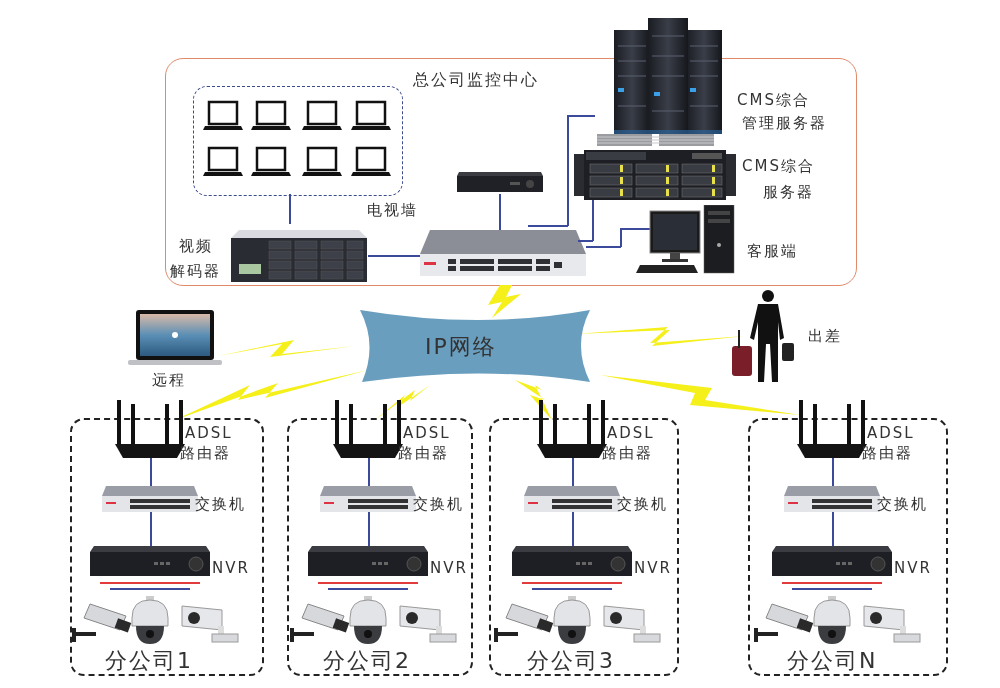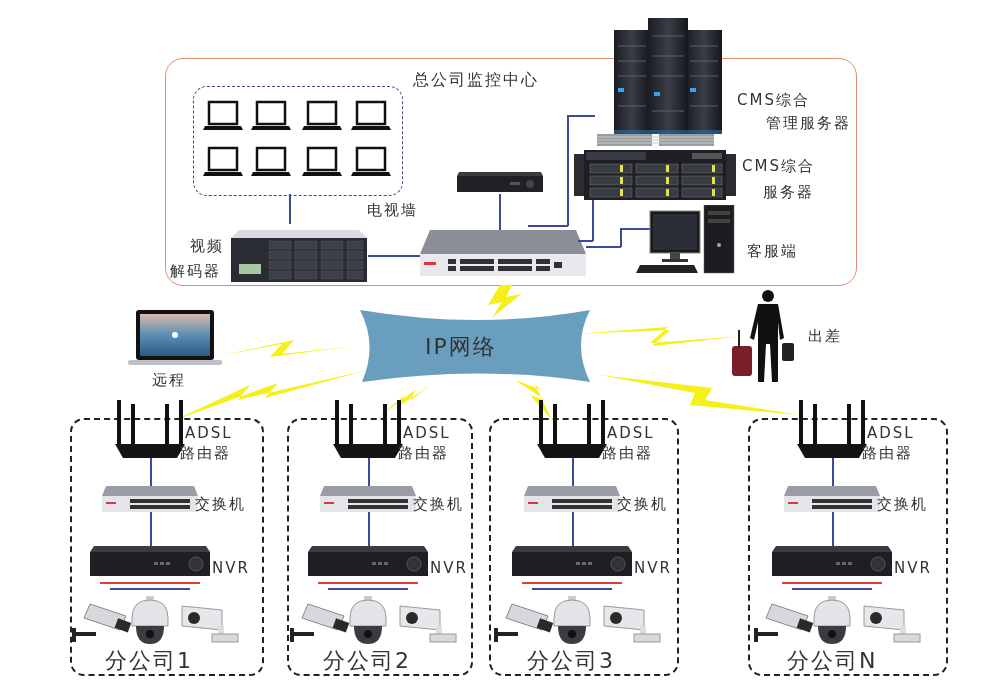--- a/index.html
+++ b/index.html
@@ -93,21 +93,21 @@
         <rect x="92" y="39" width="22" height="8"></rect>
         <rect x="118" y="39" width="16" height="8"></rect>
       <rect x="40" y="49" width="22" height="8"></rect>
         <rect x="66" y="49" width="22" height="8"></rect>
         <rect x="92" y="49" width="22" height="8"></rect>
         <rect x="118" y="49" width="16" height="8"></rect>
     </g>
     <rect x="10" y="42" width="22" height="10" fill="#a9c7a0"></rect>
   </svg>
 </div>
-<div class="lbl" style="left:190px;top:236px;">视频</div>
+<div class="lbl" style="left:179px;top:236px;">视频</div>
 <div class="lbl" style="left:170px;top:261px;">解码器</div>
 <div class="wire" style="left:368px;top:255px;width:55px;height:1.5px;"></div>
 
 <div class="device" style="left:455px;top:170px;">
   <svg width="90" height="24">
     <polygon points="4,2 86,2 88,6 2,6" fill="#3a3c42"></polygon>
     <rect x="2" y="6" width="86" height="16" fill="#1f2126"></rect>
     <circle cx="75" cy="14" r="4" fill="#444"></circle>
     <rect x="55" y="12" width="10" height="3" fill="#555"></rect>
   </svg>
@@ -179,21 +179,21 @@
       <rect x="0" y="0" width="55" height="12" fill="#9a9ca0"></rect>
       <rect x="62" y="0" width="55" height="12" fill="#9a9ca0"></rect>
   <g stroke="#c8c9cc">
         <line x1="0" y1="3" x2="117" y2="3"></line>
         <line x1="0" y1="6" x2="117" y2="6"></line>
         <line x1="0" y1="9" x2="117" y2="9"></line>
       </g>
     </svg>
 </div>
 <div class="lbl" style="left:737px;top:90px;">CMS综合</div>
-<div class="lbl" style="left:742px;top:113px;margin-left:24px;">管理服务器</div>
+<div class="lbl" style="left:742px;top:113px;">管理服务器</div>
 
 <div class="device" style="left:574px;top:150px;">
   <svg width="162" height="52">
     <rect x="0" y="4" width="12" height="42" fill="#2a2c32"></rect>
       <rect x="150" y="4" width="12" height="42" fill="#2a2c32"></rect>
     <rect x="10" y="0" width="142" height="50" fill="#1d1f24"></rect>
     <rect x="12" y="2" width="60" height="8" fill="#3a3c44"></rect>
     <rect x="118" y="3" width="30" height="6" fill="#555"></rect>
     <g fill="#3a3c44" stroke="#777" stroke-width="0.5">
       <rect x="16" y="14" width="42" height="9"></rect>

